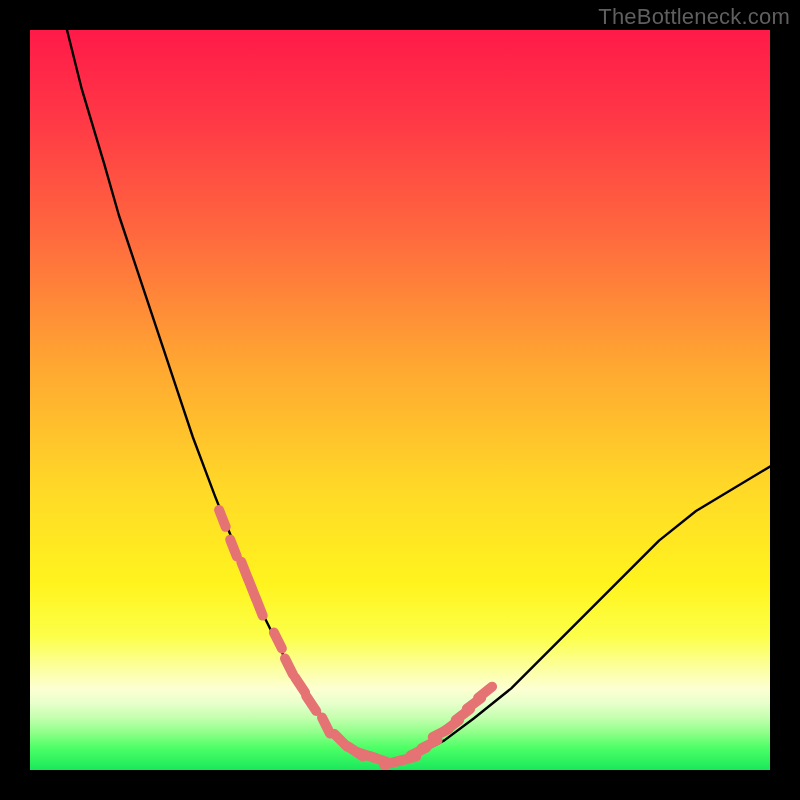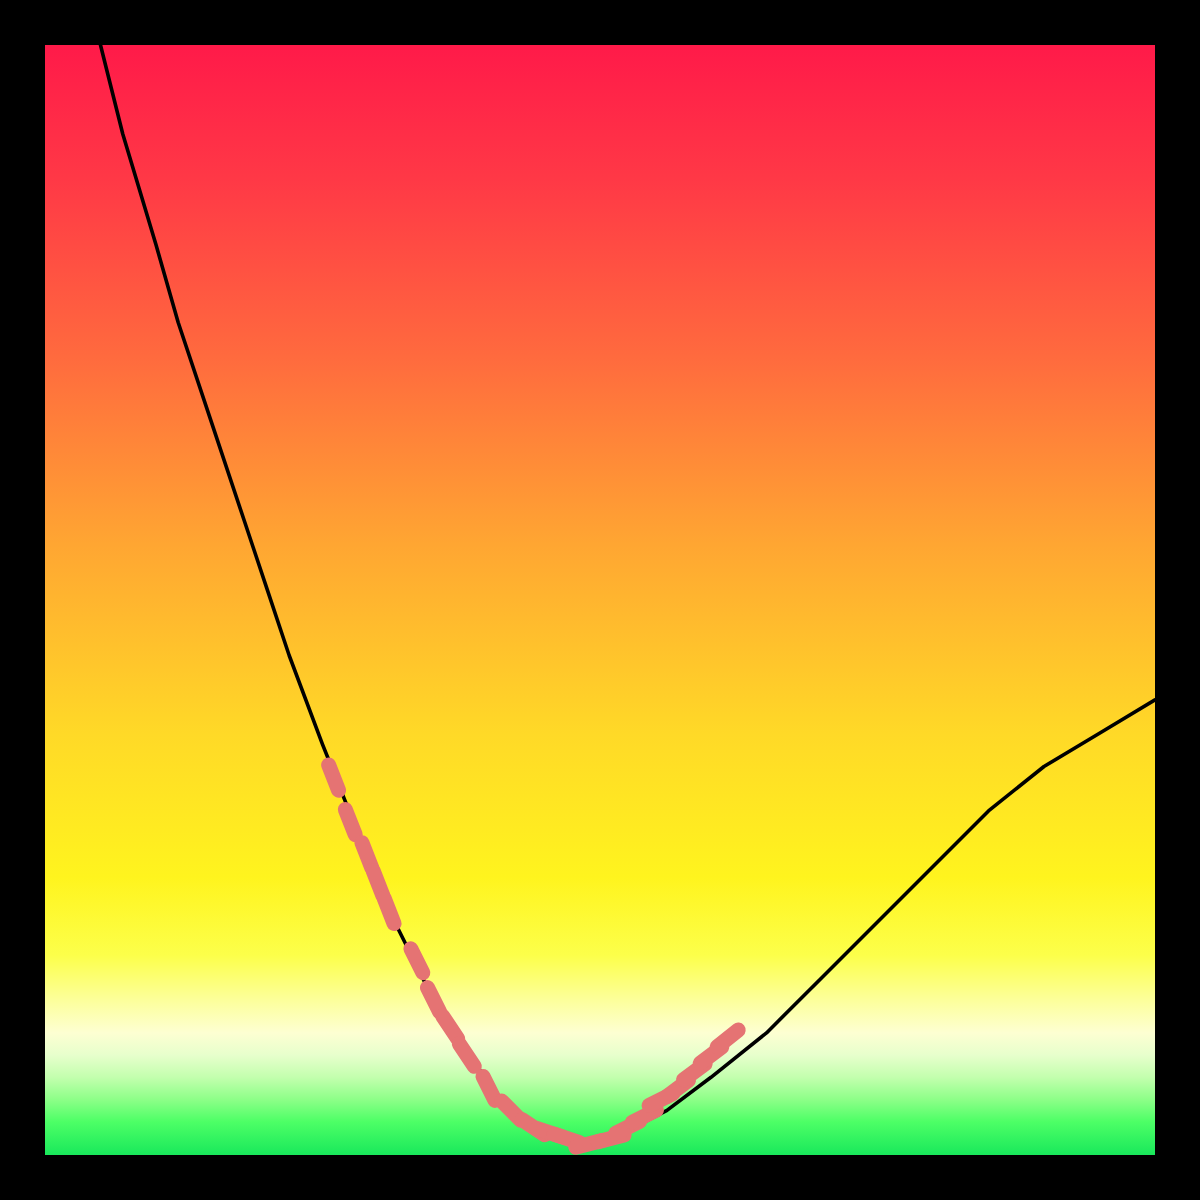--- a/index.html
+++ b/index.html
@@ -90,13 +90,14 @@
           <line x1="380.5" y1="725.5" x2="396.5" y2="717.5" stroke="#e57373" stroke-width="10" stroke-linecap="round"></line>
           <line x1="391.6" y1="718.1" x2="407.6" y2="710.1" stroke="#e57373" stroke-width="10" stroke-linecap="round"></line>
           <line x1="402.7" y1="707.0" x2="418.7" y2="699.0" stroke="#e57373" stroke-width="10" stroke-linecap="round"></line>
           <line x1="414.6" y1="701.0" x2="429.0" y2="690.2" stroke="#e57373" stroke-width="10" stroke-linecap="round"></line>
           <line x1="425.7" y1="689.9" x2="440.1" y2="679.1" stroke="#e57373" stroke-width="10" stroke-linecap="round"></line>
           <line x1="436.8" y1="678.8" x2="451.2" y2="668.0" stroke="#e57373" stroke-width="10" stroke-linecap="round"></line>
           <line x1="448.1" y1="667.9" x2="462.1" y2="656.7" stroke="#e57373" stroke-width="10" stroke-linecap="round"></line>
         </g>
     </svg>
   </div>
+  <div class="watermark">TheBottleneck.com</div>
 </div>
 
 </body></html>

